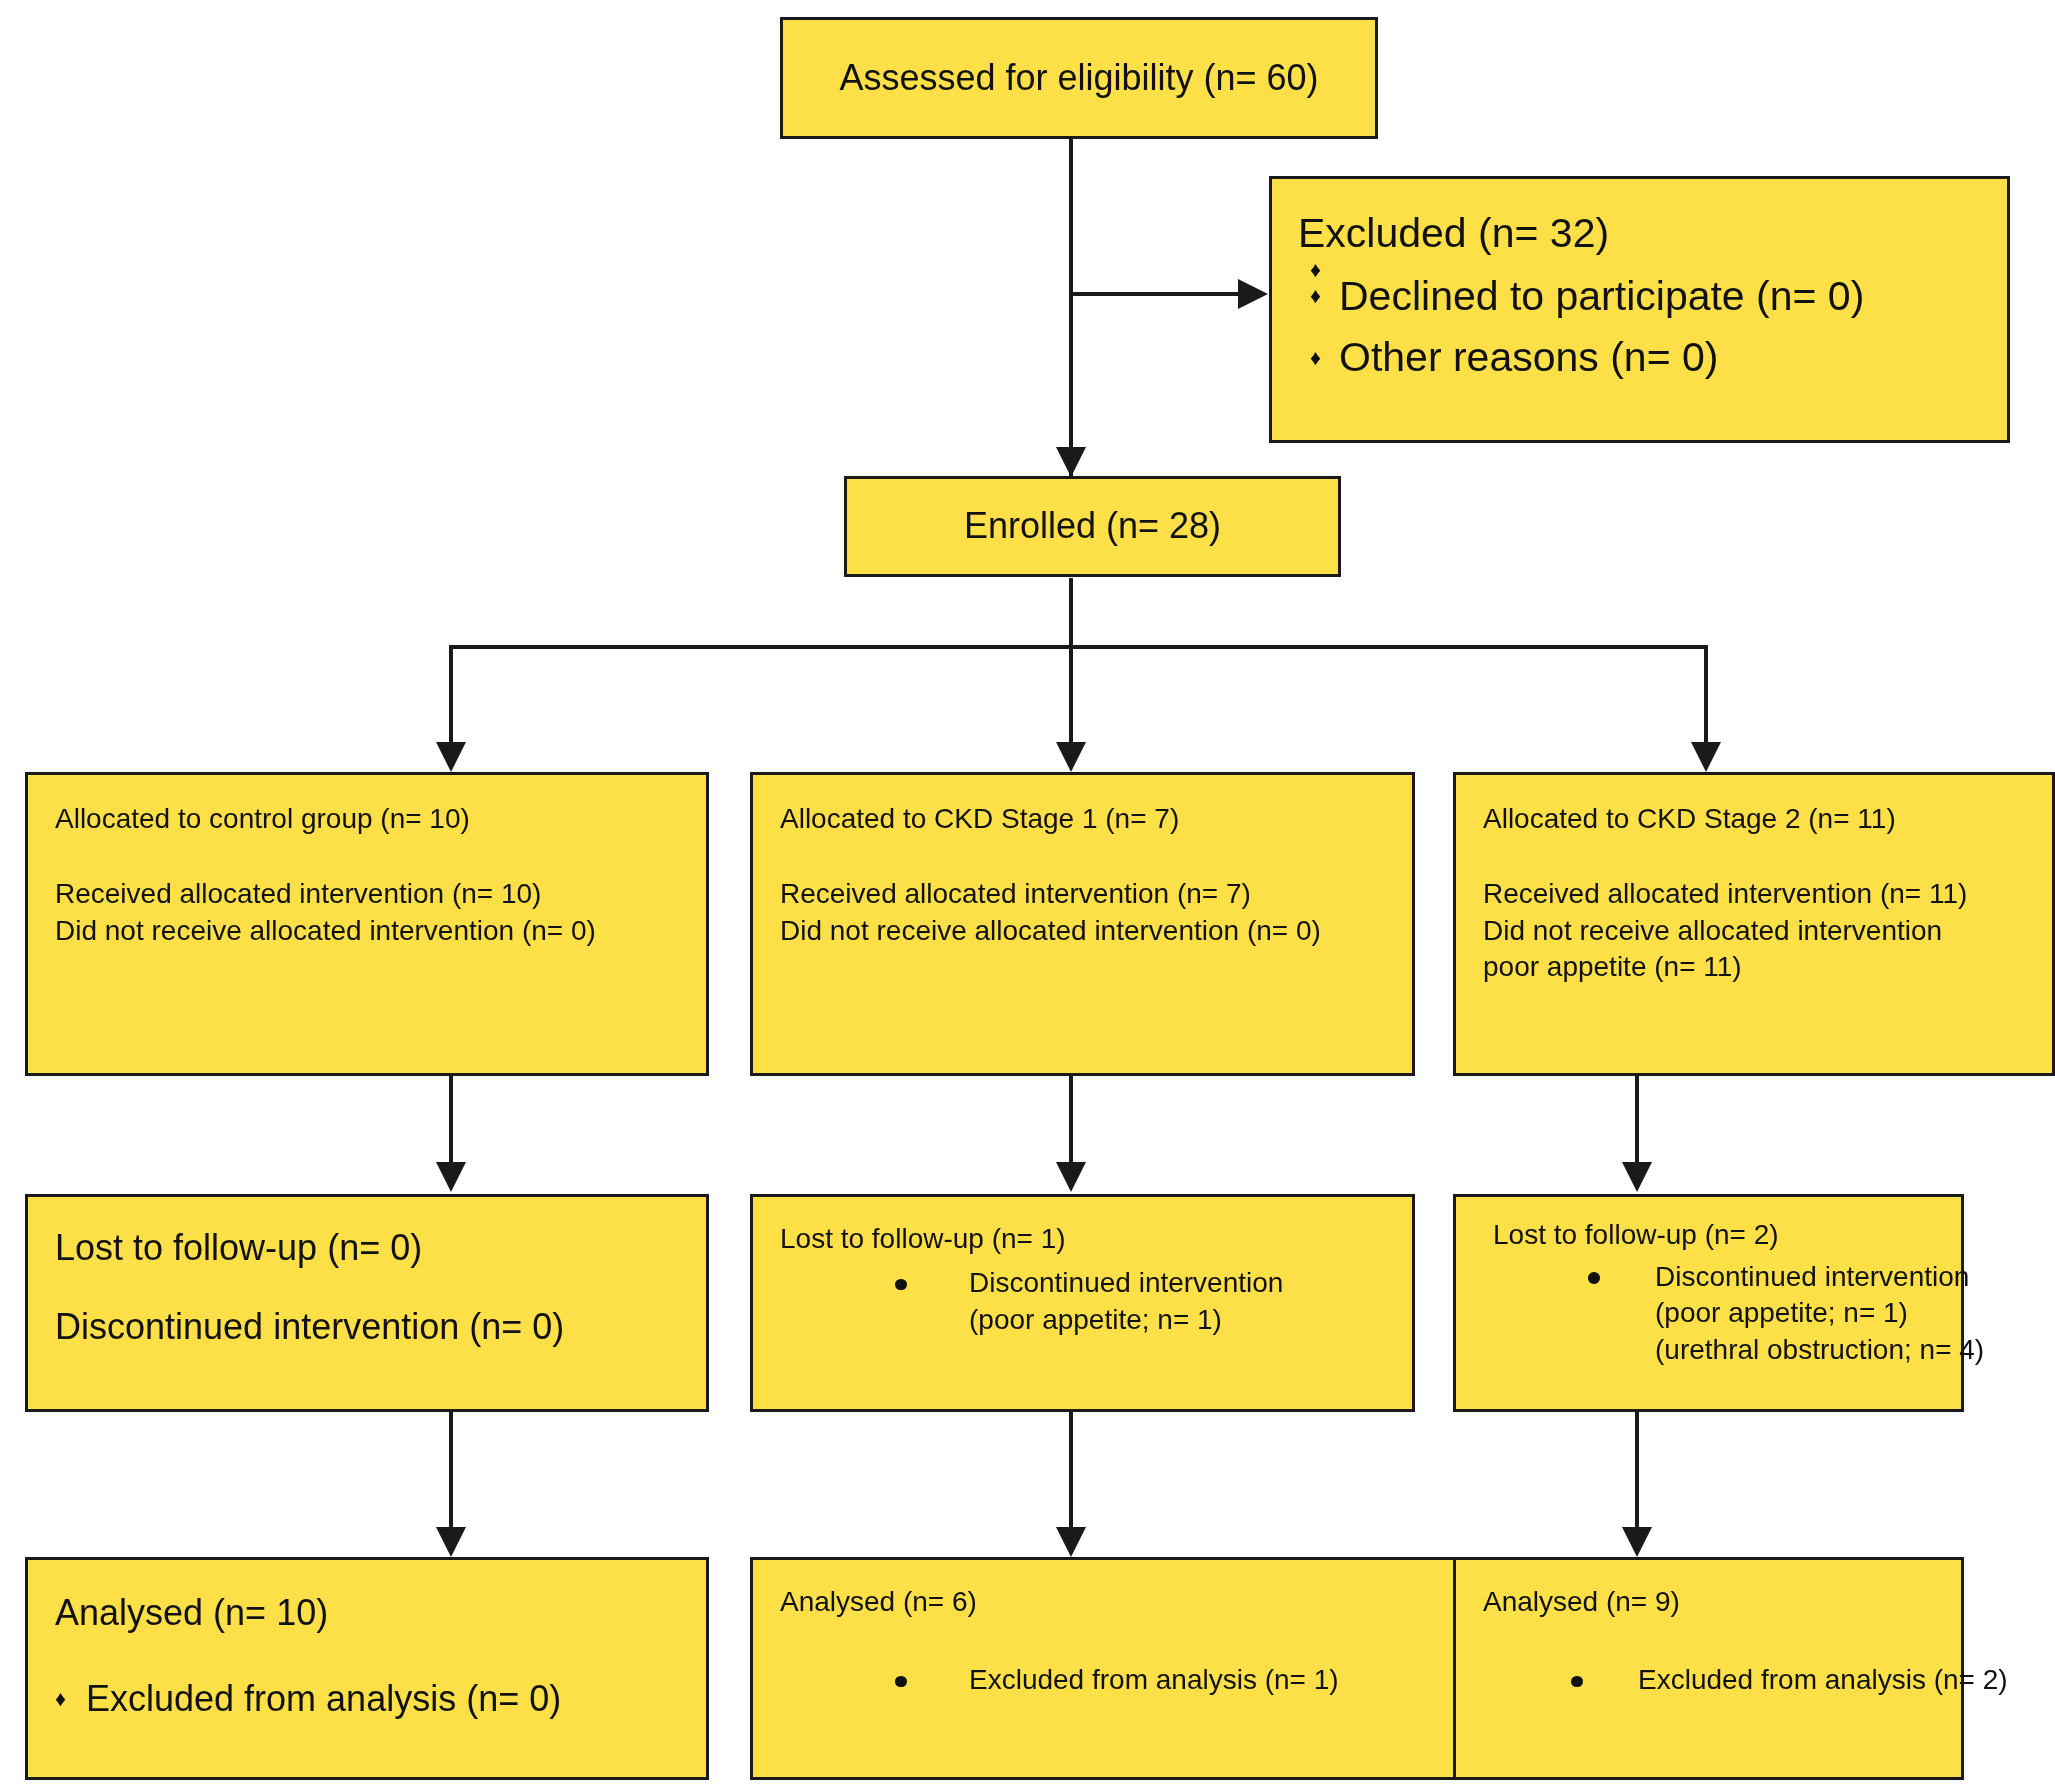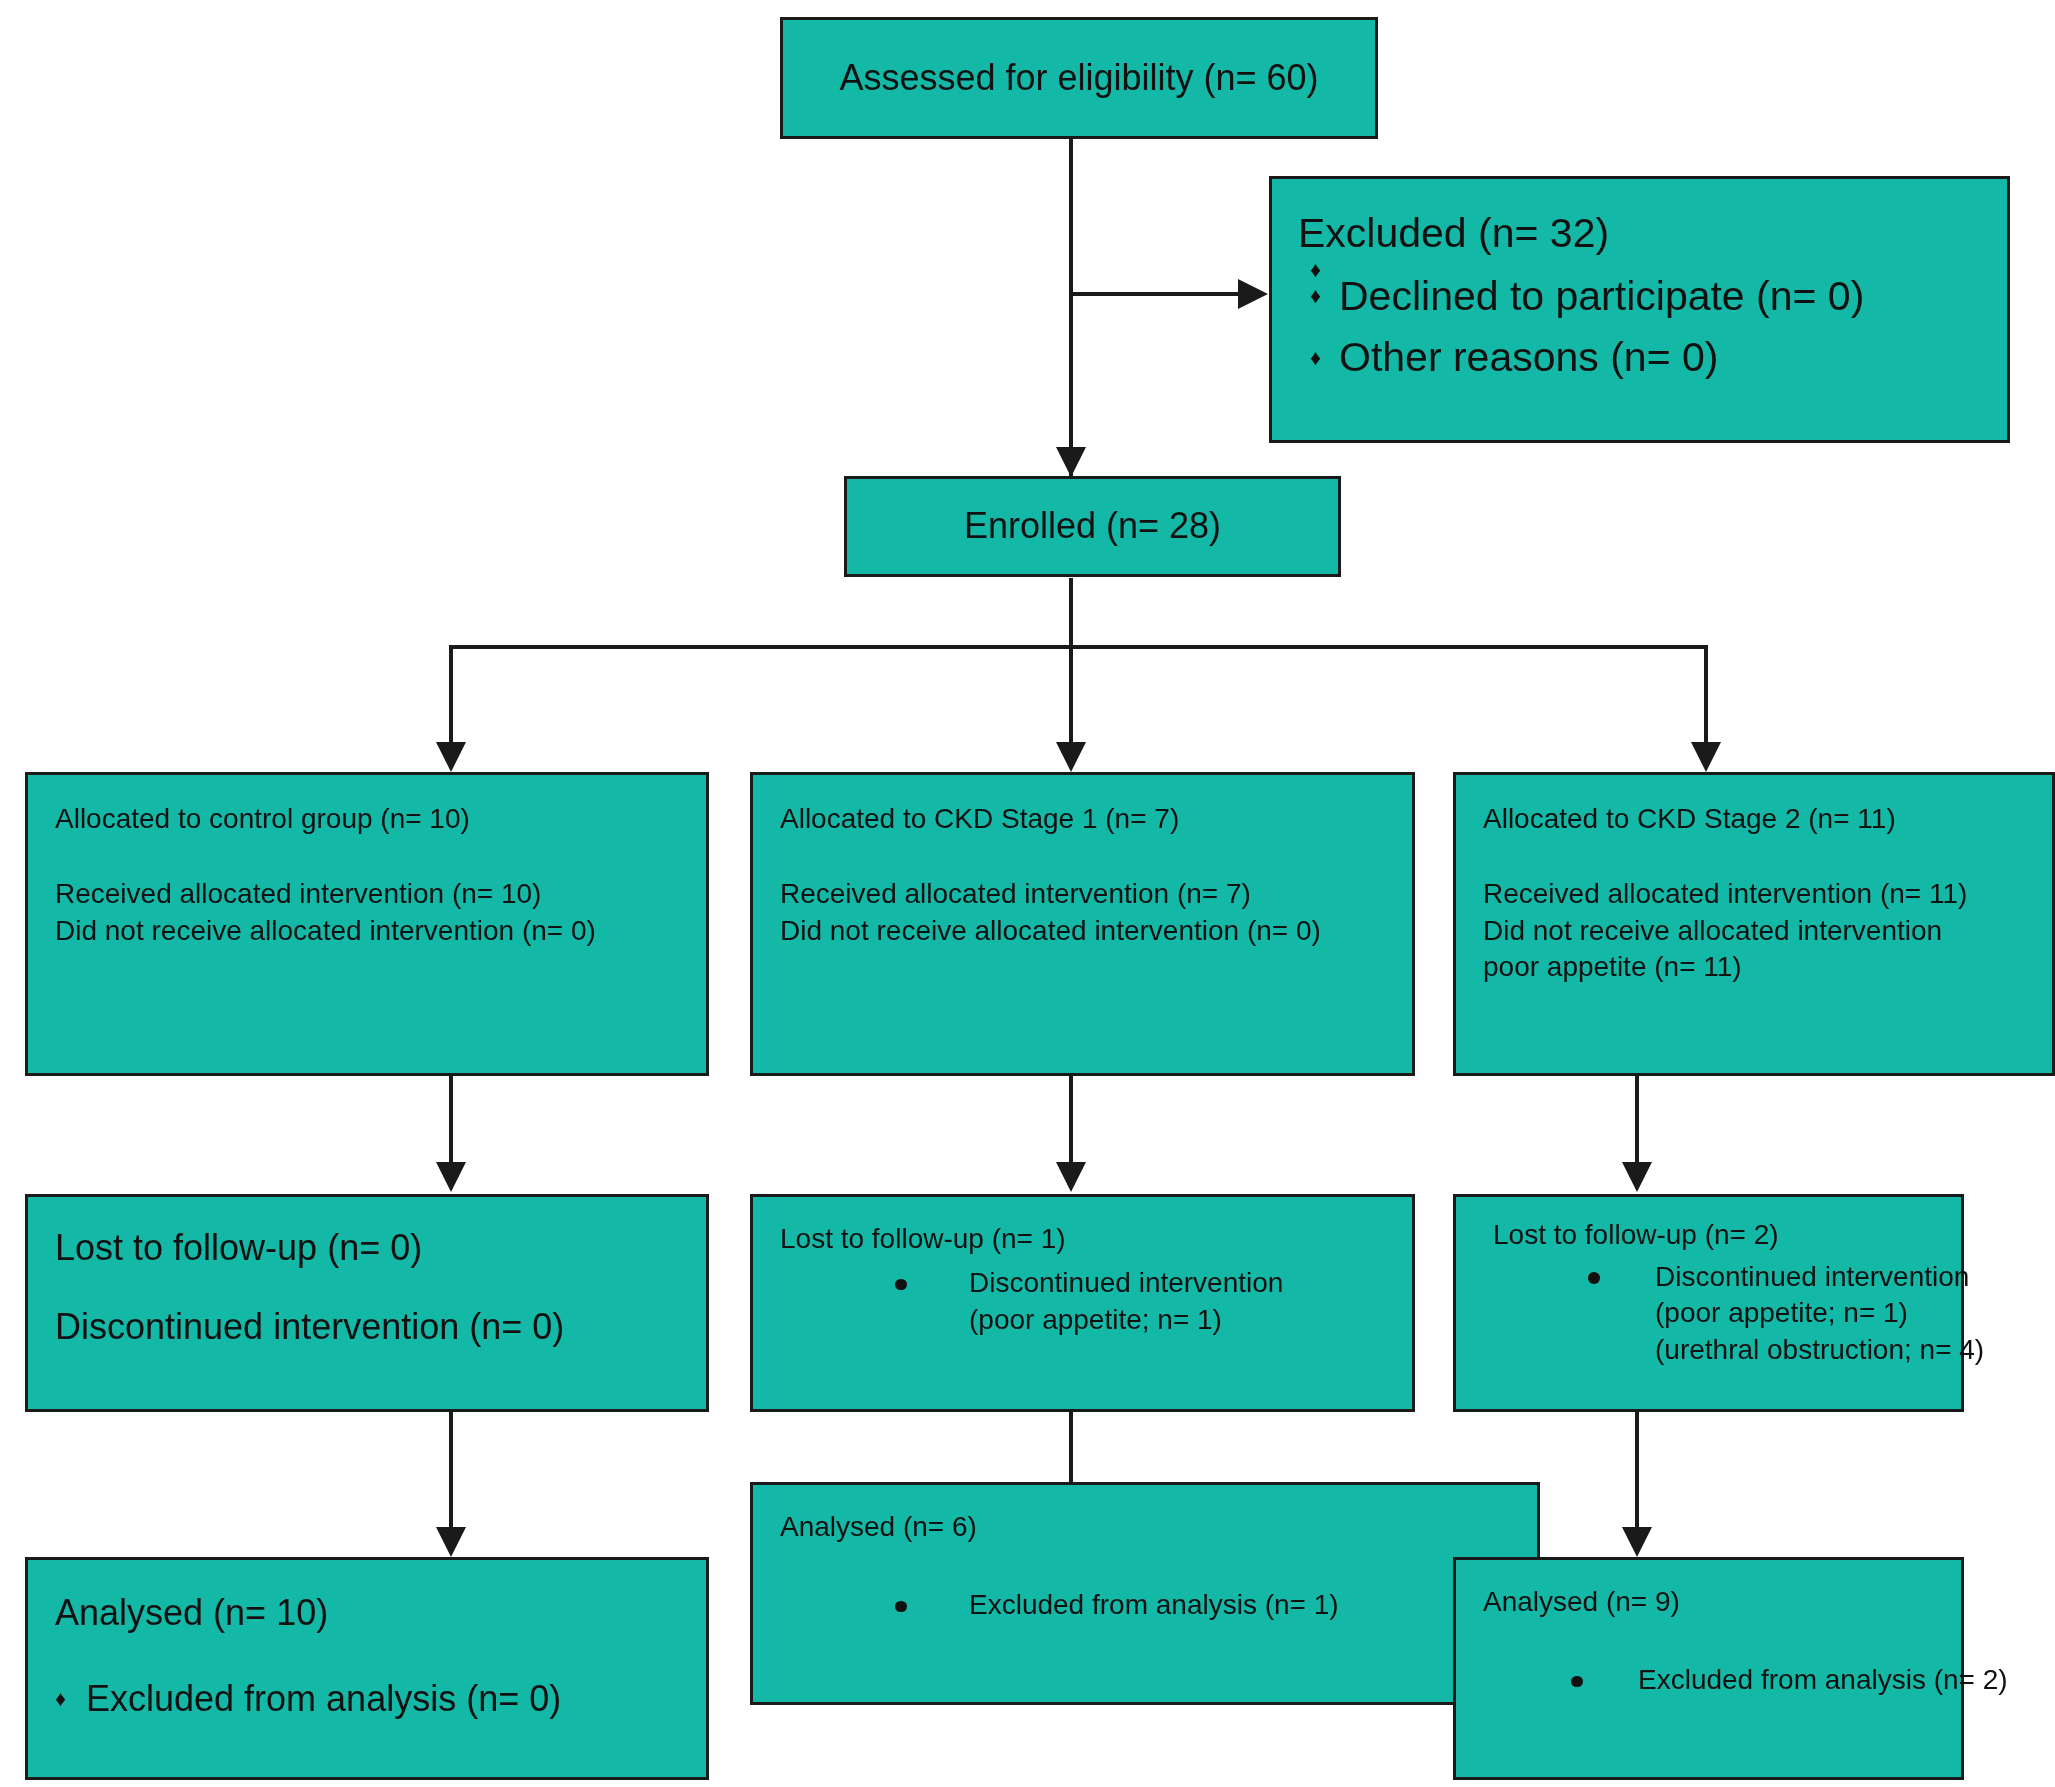--- a/index.html
+++ b/index.html
@@ -8,21 +8,21 @@
     font-family:"Liberation Sans","DejaVu Sans",sans-serif;
     color:#111111;
     -webkit-font-smoothing:antialiased;
   }
   .canvas{position:absolute;left:0;top:0;width:2056px;height:1788px;}
 
   
   .box{
     position:absolute;
     box-sizing:border-box;
-    background:#14b8a6;
+    background:#fde047;
     border:3.4px solid #1a1a1a;
     line-height:1.30;
   }
   .box .inner{position:absolute;left:0;right:0;}
 
   .ctr{display:flex;align-items:center;justify-content:center;height:100%;}
 
   .ln{display:block;white-space:nowrap;}
   .sp{display:block;}
 
@@ -206,21 +206,21 @@
       <span class="ln t-xl">Analysed (n= 10)</span>
       <ul class="dlist tight" style="margin-top:39px;">
         <li>
           <span class="dia">♦</span>
           <span class="t-xl">Excluded from analysis (n= 0)</span>
         </li>
       </ul>
     </div>
   </div>
 
-  <div class="box" style="left:750px;top:1482px;width:790px;height:223px;text-decoration:underline;">
+  <div class="box" style="left:750px;top:1557px;width:790px;height:223px;text-decoration:underline;">
     <div class="inner" style="left:27px;top:24px;">
       <span class="ln t-md">Analysed (n= 6)</span>
       <ul class="rlist" style="margin-top:42px;">
         <li>
           <span class="dot"></span>
           <span class="ln t-md">Excluded from analysis (n= 1)</span>
         </li>
       </ul>
     </div>
   </div>

